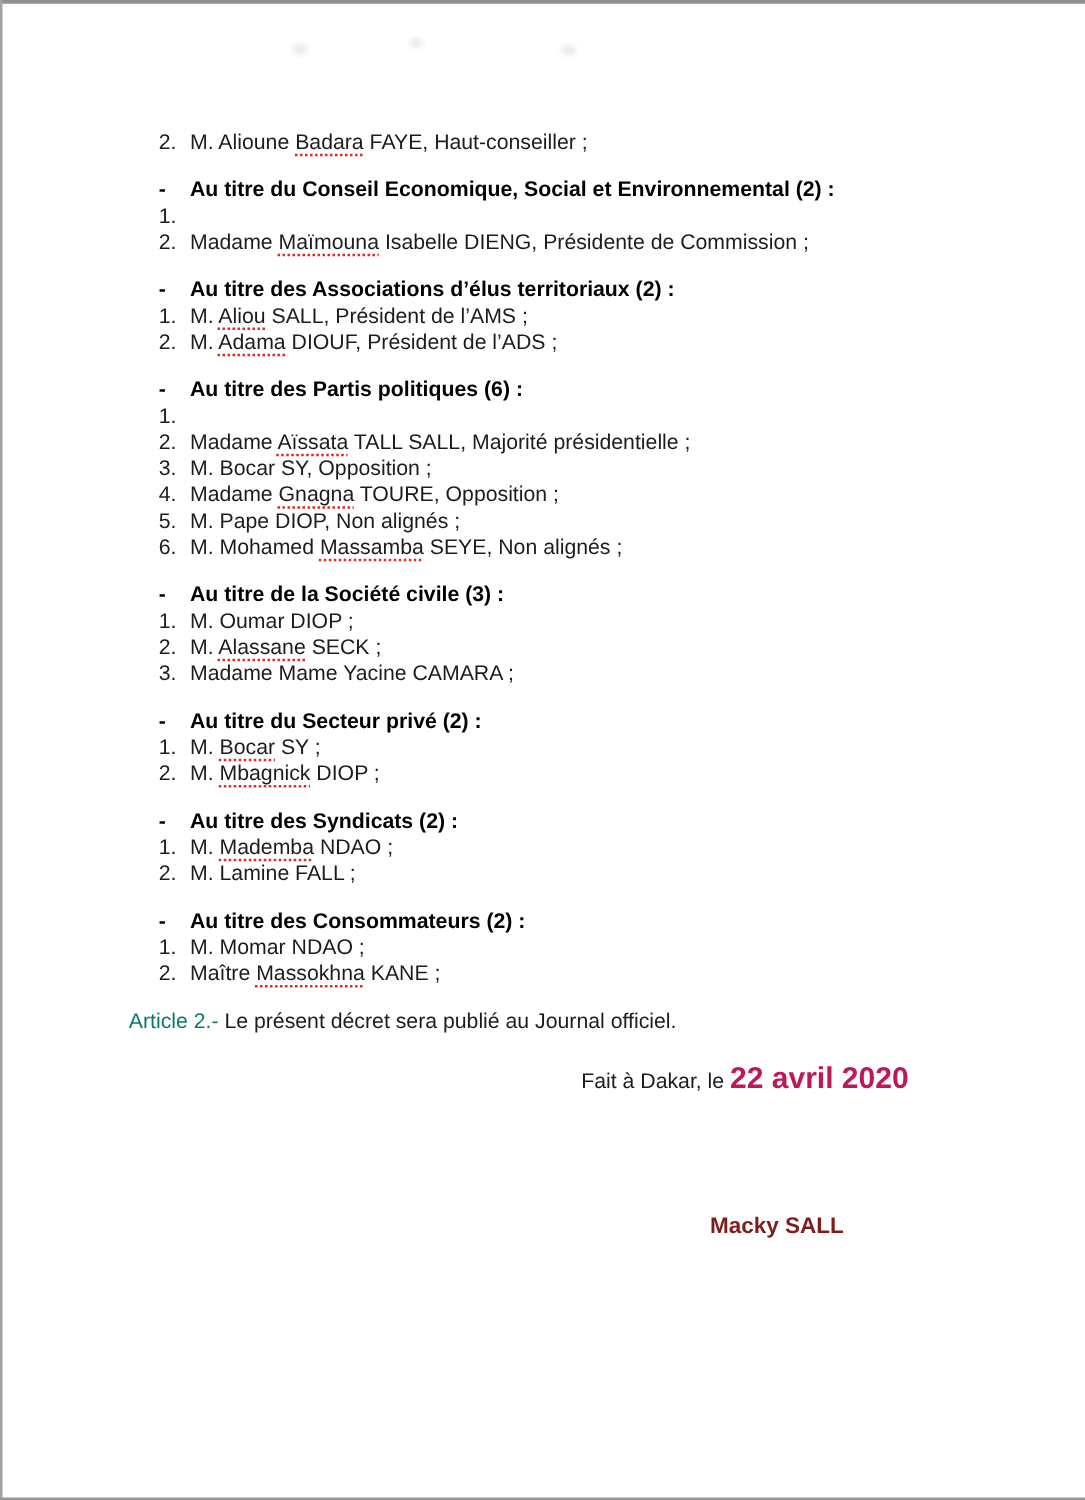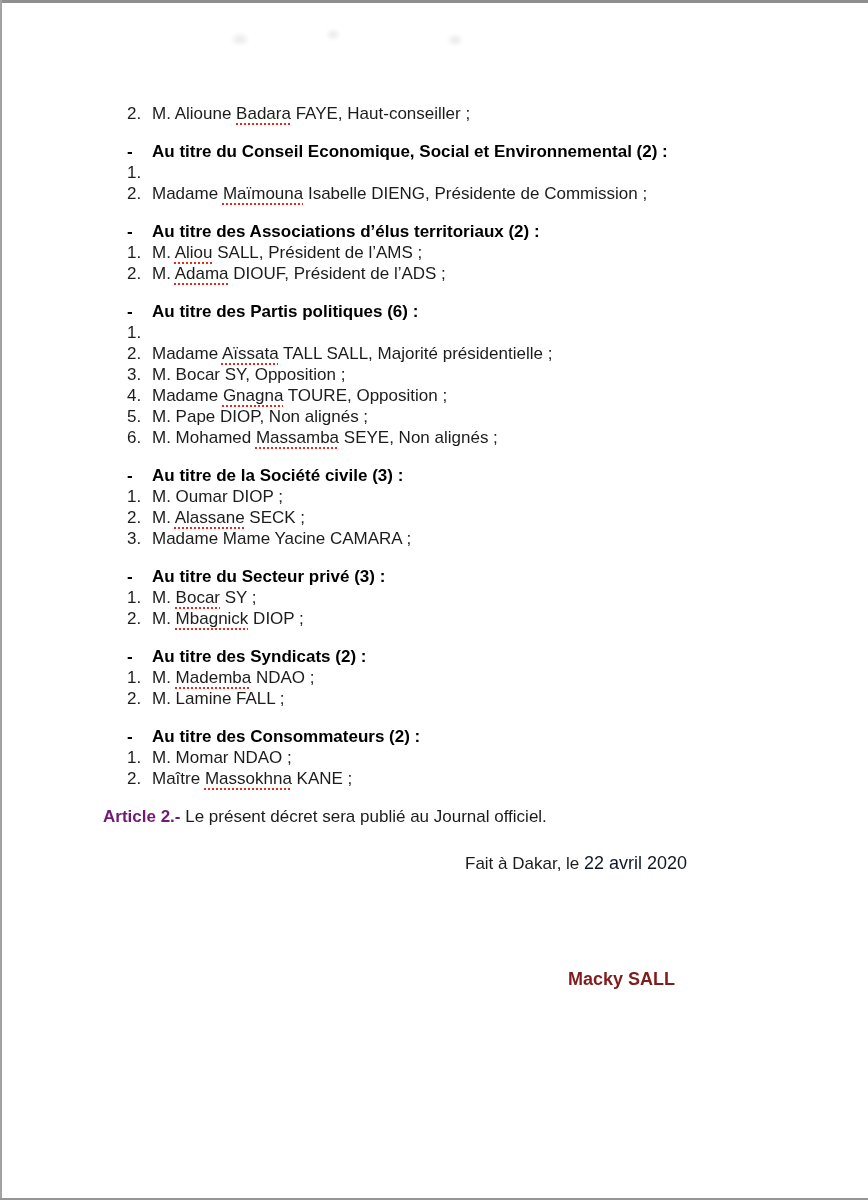--- a/index.html
+++ b/index.html
@@ -40,28 +40,28 @@
   .heading { font-weight: bold; color: #000000; }
   .section { margin-top: 17px; }
   .itext .misspelled, .misspelled {
     text-decoration: underline;
     text-decoration-style: dotted;
     text-decoration-color: #e02b20;
     text-decoration-thickness: 2px;
     text-underline-offset: 4px;
   }
   .article { margin-top: 17px; margin-left: -24px; }
-  .article .label { font-weight: bold; color: #701a75; }
+  .article .label { font-weight: normal; color: #0f766e; }
   .dateline {
     margin-top: 23px;
     margin-left: 338px;
     line-height: 26px;
     white-space: nowrap;
   }
-  .dateline .date { font-weight: normal; font-size: 18px; color: #0f172a; }
+  .dateline .date { font-weight: bold; font-size: 24px; color: #be185d; }
   .signature {
     margin-top: 92px;
     margin-left: 441px;
     font-weight: bold;
     font-size: 18px;
     color: #7f1d1d;
   }
 </style>
 </head>
 <body>
@@ -153,21 +153,21 @@
             <span class="itext"><span>M. </span><span class="misspelled">Alassane</span><span> SECK ;</span></span>
           </div>
           <div class="row">
             <span class="marker">3.</span>
             <span class="itext"><span>Madame Mame Yacine CAMARA ;</span></span>
           </div>
         </div>
         <div class="section">
           <div class="row heading">
             <span class="marker">-</span>
-            <span class="htext">Au titre du Secteur privé (3) :</span>
+            <span class="htext">Au titre du Secteur privé (2) :</span>
           </div>
           <div class="row">
             <span class="marker">1.</span>
             <span class="itext"><span>M. </span><span class="misspelled">Bocar</span><span> SY ;</span></span>
           </div>
           <div class="row">
             <span class="marker">2.</span>
             <span class="itext"><span>M. </span><span class="misspelled">Mbagnick</span><span> DIOP ;</span></span>
           </div>
         </div>

